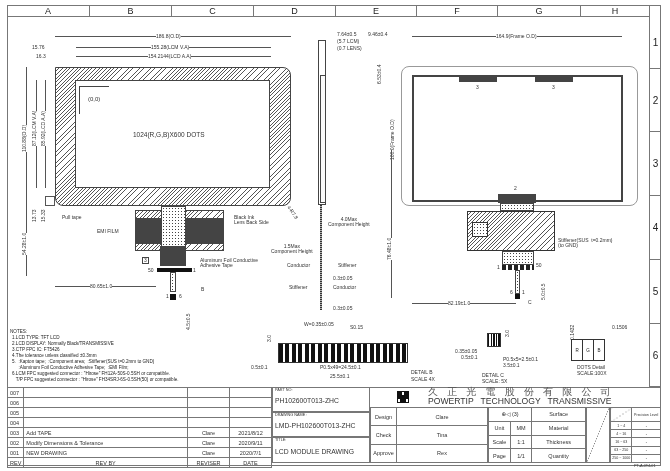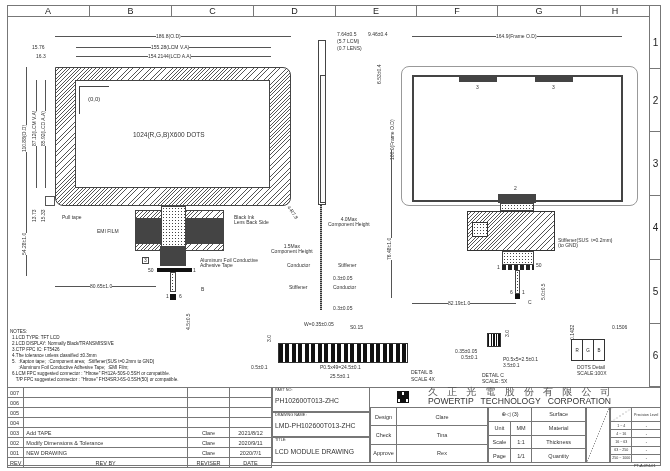--- a/index.html
+++ b/index.html
@@ -271,21 +271,21 @@
     <span style="background:#fff;border:0.5px solid #111;"></span>
     <span style="background:#111;"></span>
   <span style="background:#111;"></span>
     <span style="background:#111;"></span>
     <span style="background:#111;"></span>
   <span style="background:#fff;border:0.5px solid #111;"></span>
     <span style="background:#111;"></span>
     <span style="background:#fff;border:0.5px solid #111;"></span>
 </div>
 <div class="t" style="left:428px;top:387px;font-family:'DejaVu Serif',serif;font-size:10px;letter-spacing:3px;color:#555;">久 正 光 電 股 份 有 限 公 司</div>
-<div class="t" style="left:428px;top:397px;font-size:8.6px;white-space:pre;">POWERTIP   TECHNOLOGY   CORPORATION</div>
+<div class="t" style="left:428px;top:397px;font-size:8.6px;white-space:pre;">POWERTIP   TECHNOLOGY   TRANSMISSIVE</div>
 <div class="abs" style="left:370px;top:407px;width:291px;height:1px;background:#777;"></div>
 
 <table class="abs tb" style="left:370px;top:407px;width:118px;height:56px;">
   <tbody>
       <tr>
         <td style="width:26px;text-align:center;">Design</td>
         <td style="text-align:center;">Clare</td>
       </tr>
   <tr>
         <td style="text-align:center;">Check</td>

